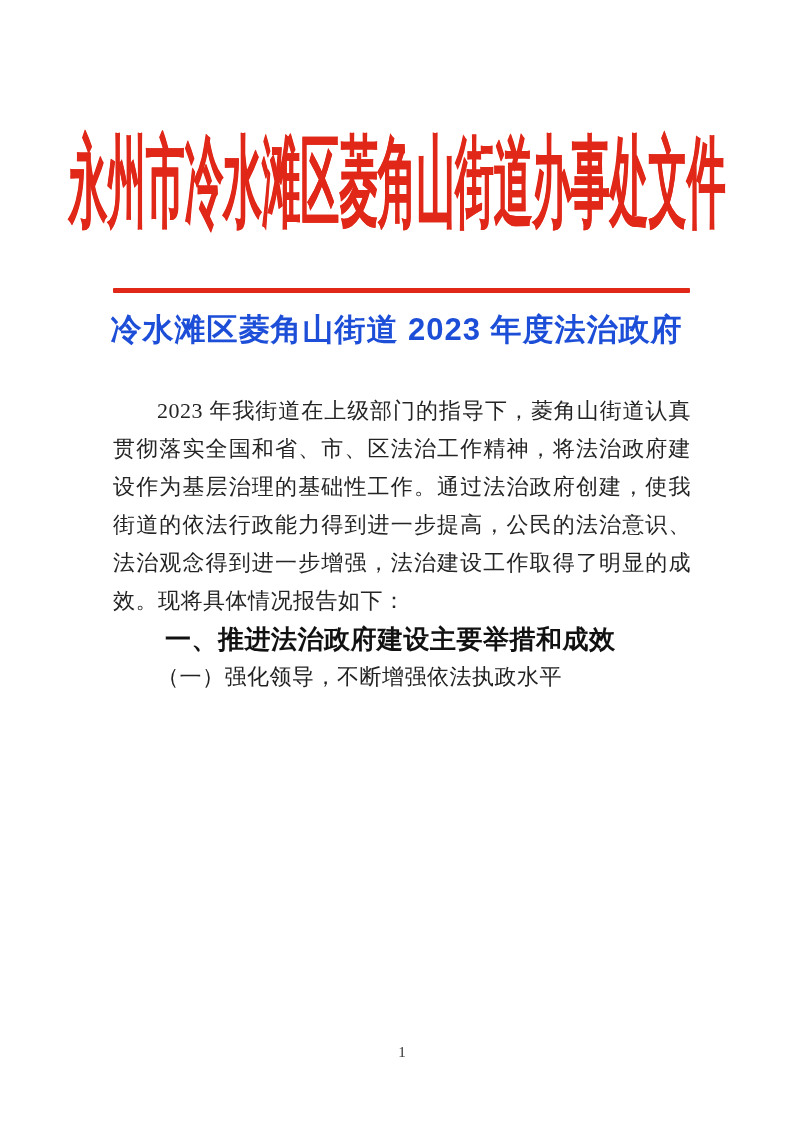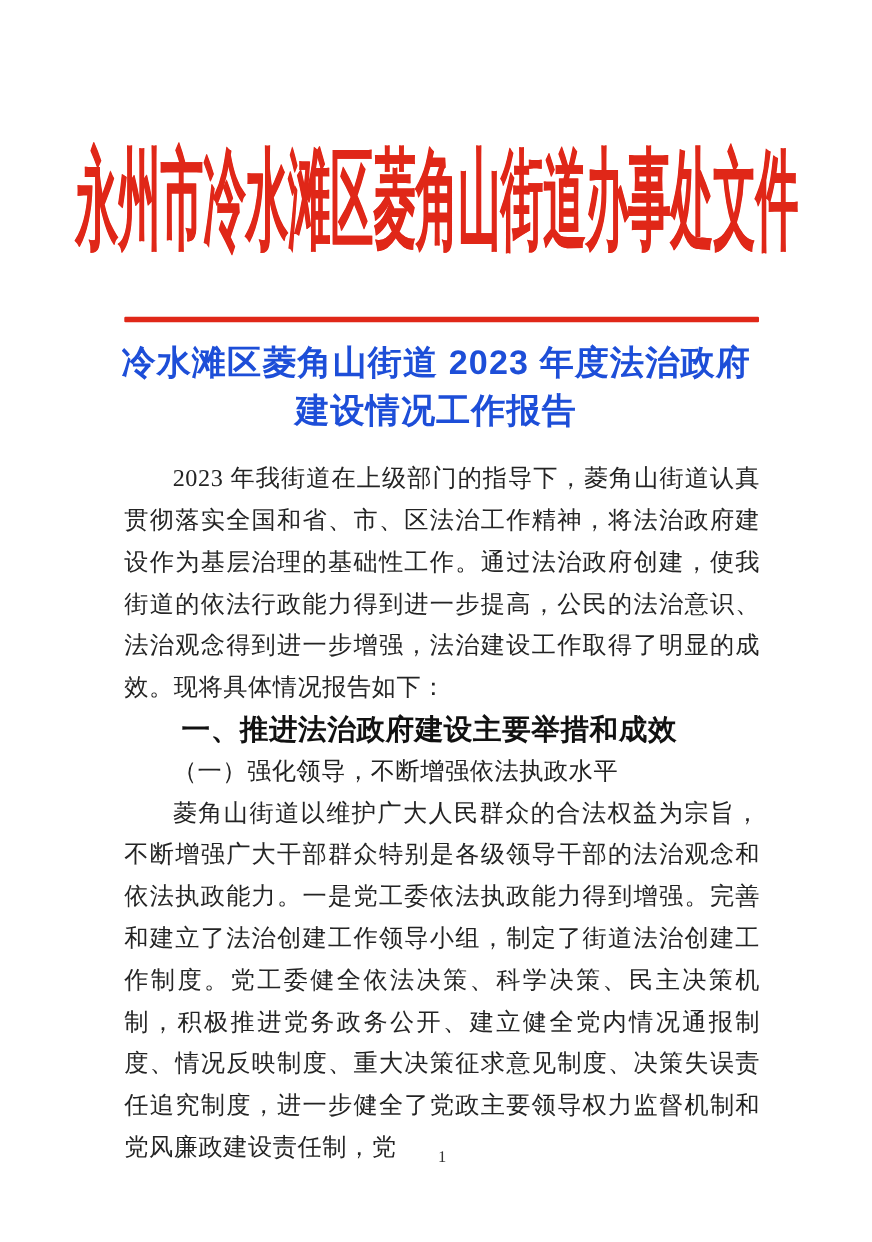--- a/index.html
+++ b/index.html
@@ -65,21 +65,21 @@
     font-weight: bold;
     color: #1d4ed8;
     font-size: 31px;
     line-height: 44px;
     letter-spacing: 1px;
   }
 
   
   .content {
     position: absolute;
-    top: 416px;
+    top: 392px;
     left: 113px;
     width: 578px;
     font-size: 22px;
     line-height: 38px;
     text-align: justify;
     letter-spacing: 0.5px;
     color: #242424;
   }
   .content p,
   .content h3,
@@ -122,27 +122,25 @@
 <div class="page">
 
   <div class="header-band">
     <div class="agency-title">永州市冷水滩区菱角山街道办事处文件</div>
   </div>
 
   <div class="red-divider"></div>
 
   <div class="doc-title">
     <div>冷水滩区菱角山街道 2023 年度法治政府</div>
-    <div>建设情况工作报告</div>
   </div>
 
   <div class="content">
     <p class="body-para">2023 年我街道在上级部门的指导下，菱角山街道认真贯彻落实全国和省、市、区法治工作精神，将法治政府建设作为基层治理的基础性工作。通过法治政府创建，使我街道的依法行政能力得到进一步提高，公民的法治意识、法治观念得到进一步增强，法治建设工作取得了明显的成效。现将具体情况报告如下：</p>
     <h3 class="heading-1">一、推进法治政府建设主要举措和成效</h3>
     <h4 class="heading-2">（一）强化领导，不断增强依法执政水平</h4>
-    <p class="body-para">菱角山街道以维护广大人民群众的合法权益为宗旨，不断增强广大干部群众特别是各级领导干部的法治观念和依法执政能力。一是党工委依法执政能力得到增强。完善和建立了法治创建工作领导小组，制定了街道法治创建工作制度。党工委健全依法决策、科学决策、民主决策机制，积极推进党务政务公开、建立健全党内情况通报制度、情况反映制度、重大决策征求意见制度、决策失误责任追究制度，进一步健全了党政主要领导权力监督机制和党风廉政建设责任制，党</p>
   </div>
 
   <div class="page-footer">
     <span>1</span>
   </div>
 
 </div>
 
 </body></html>

